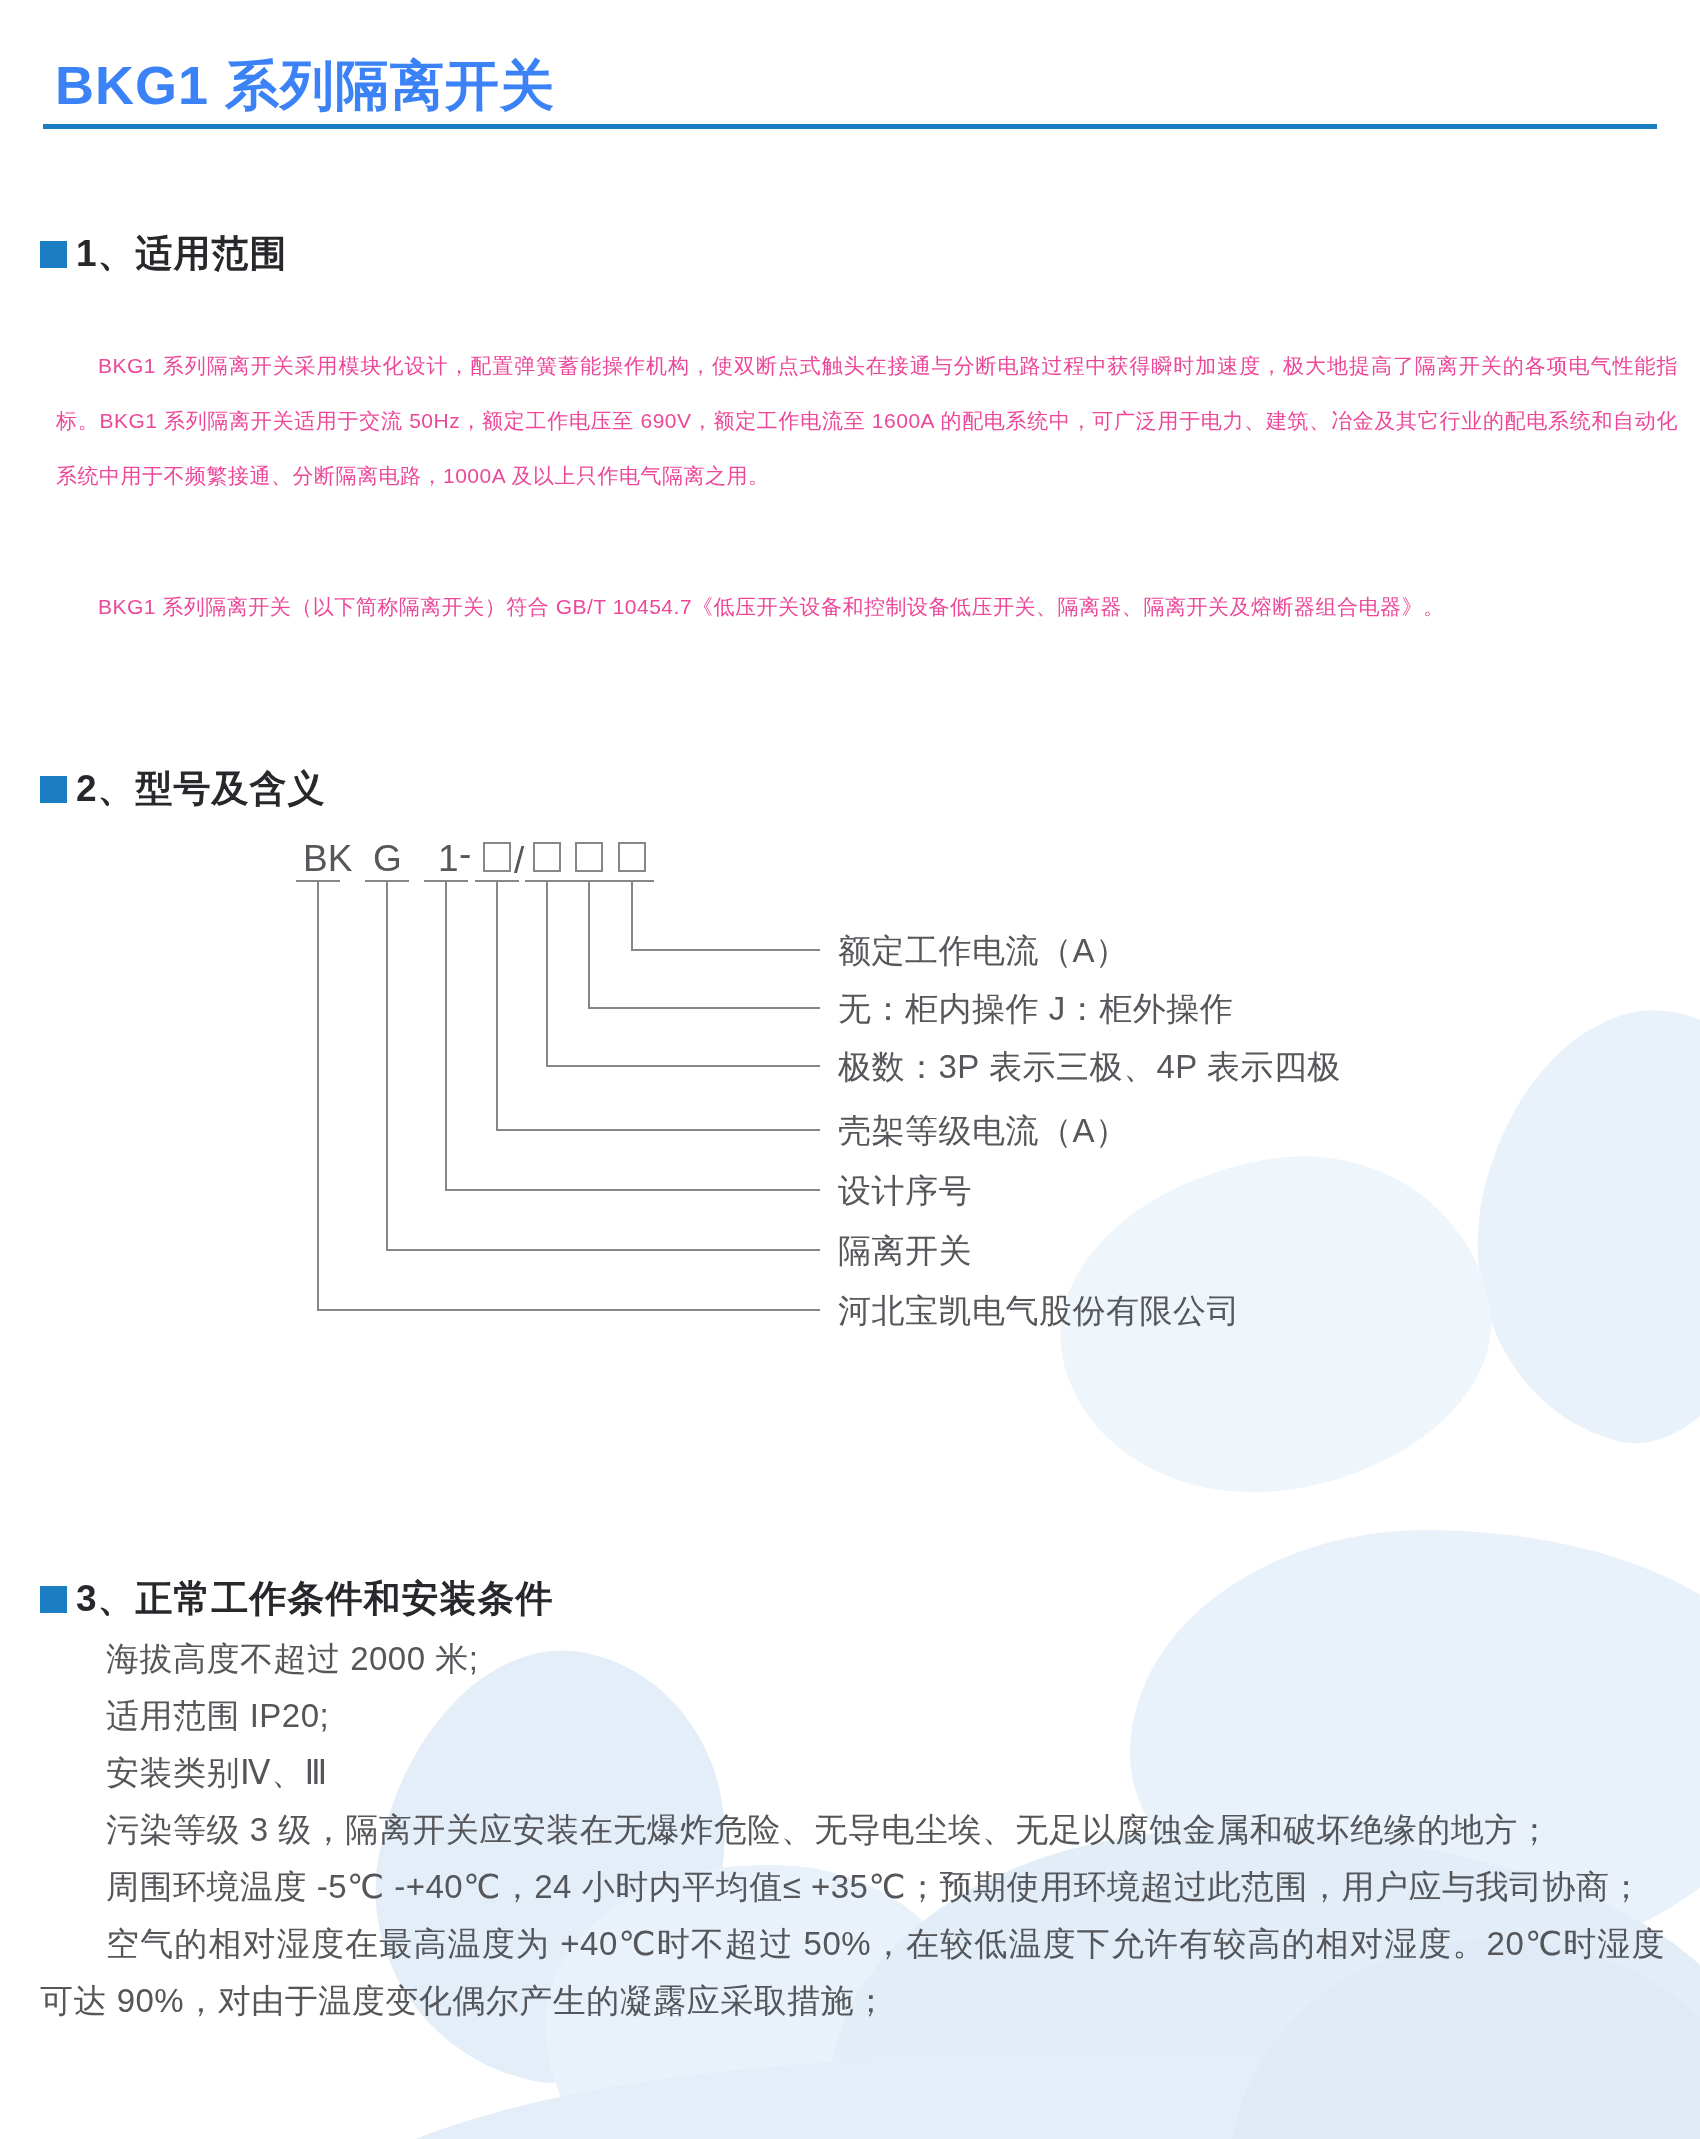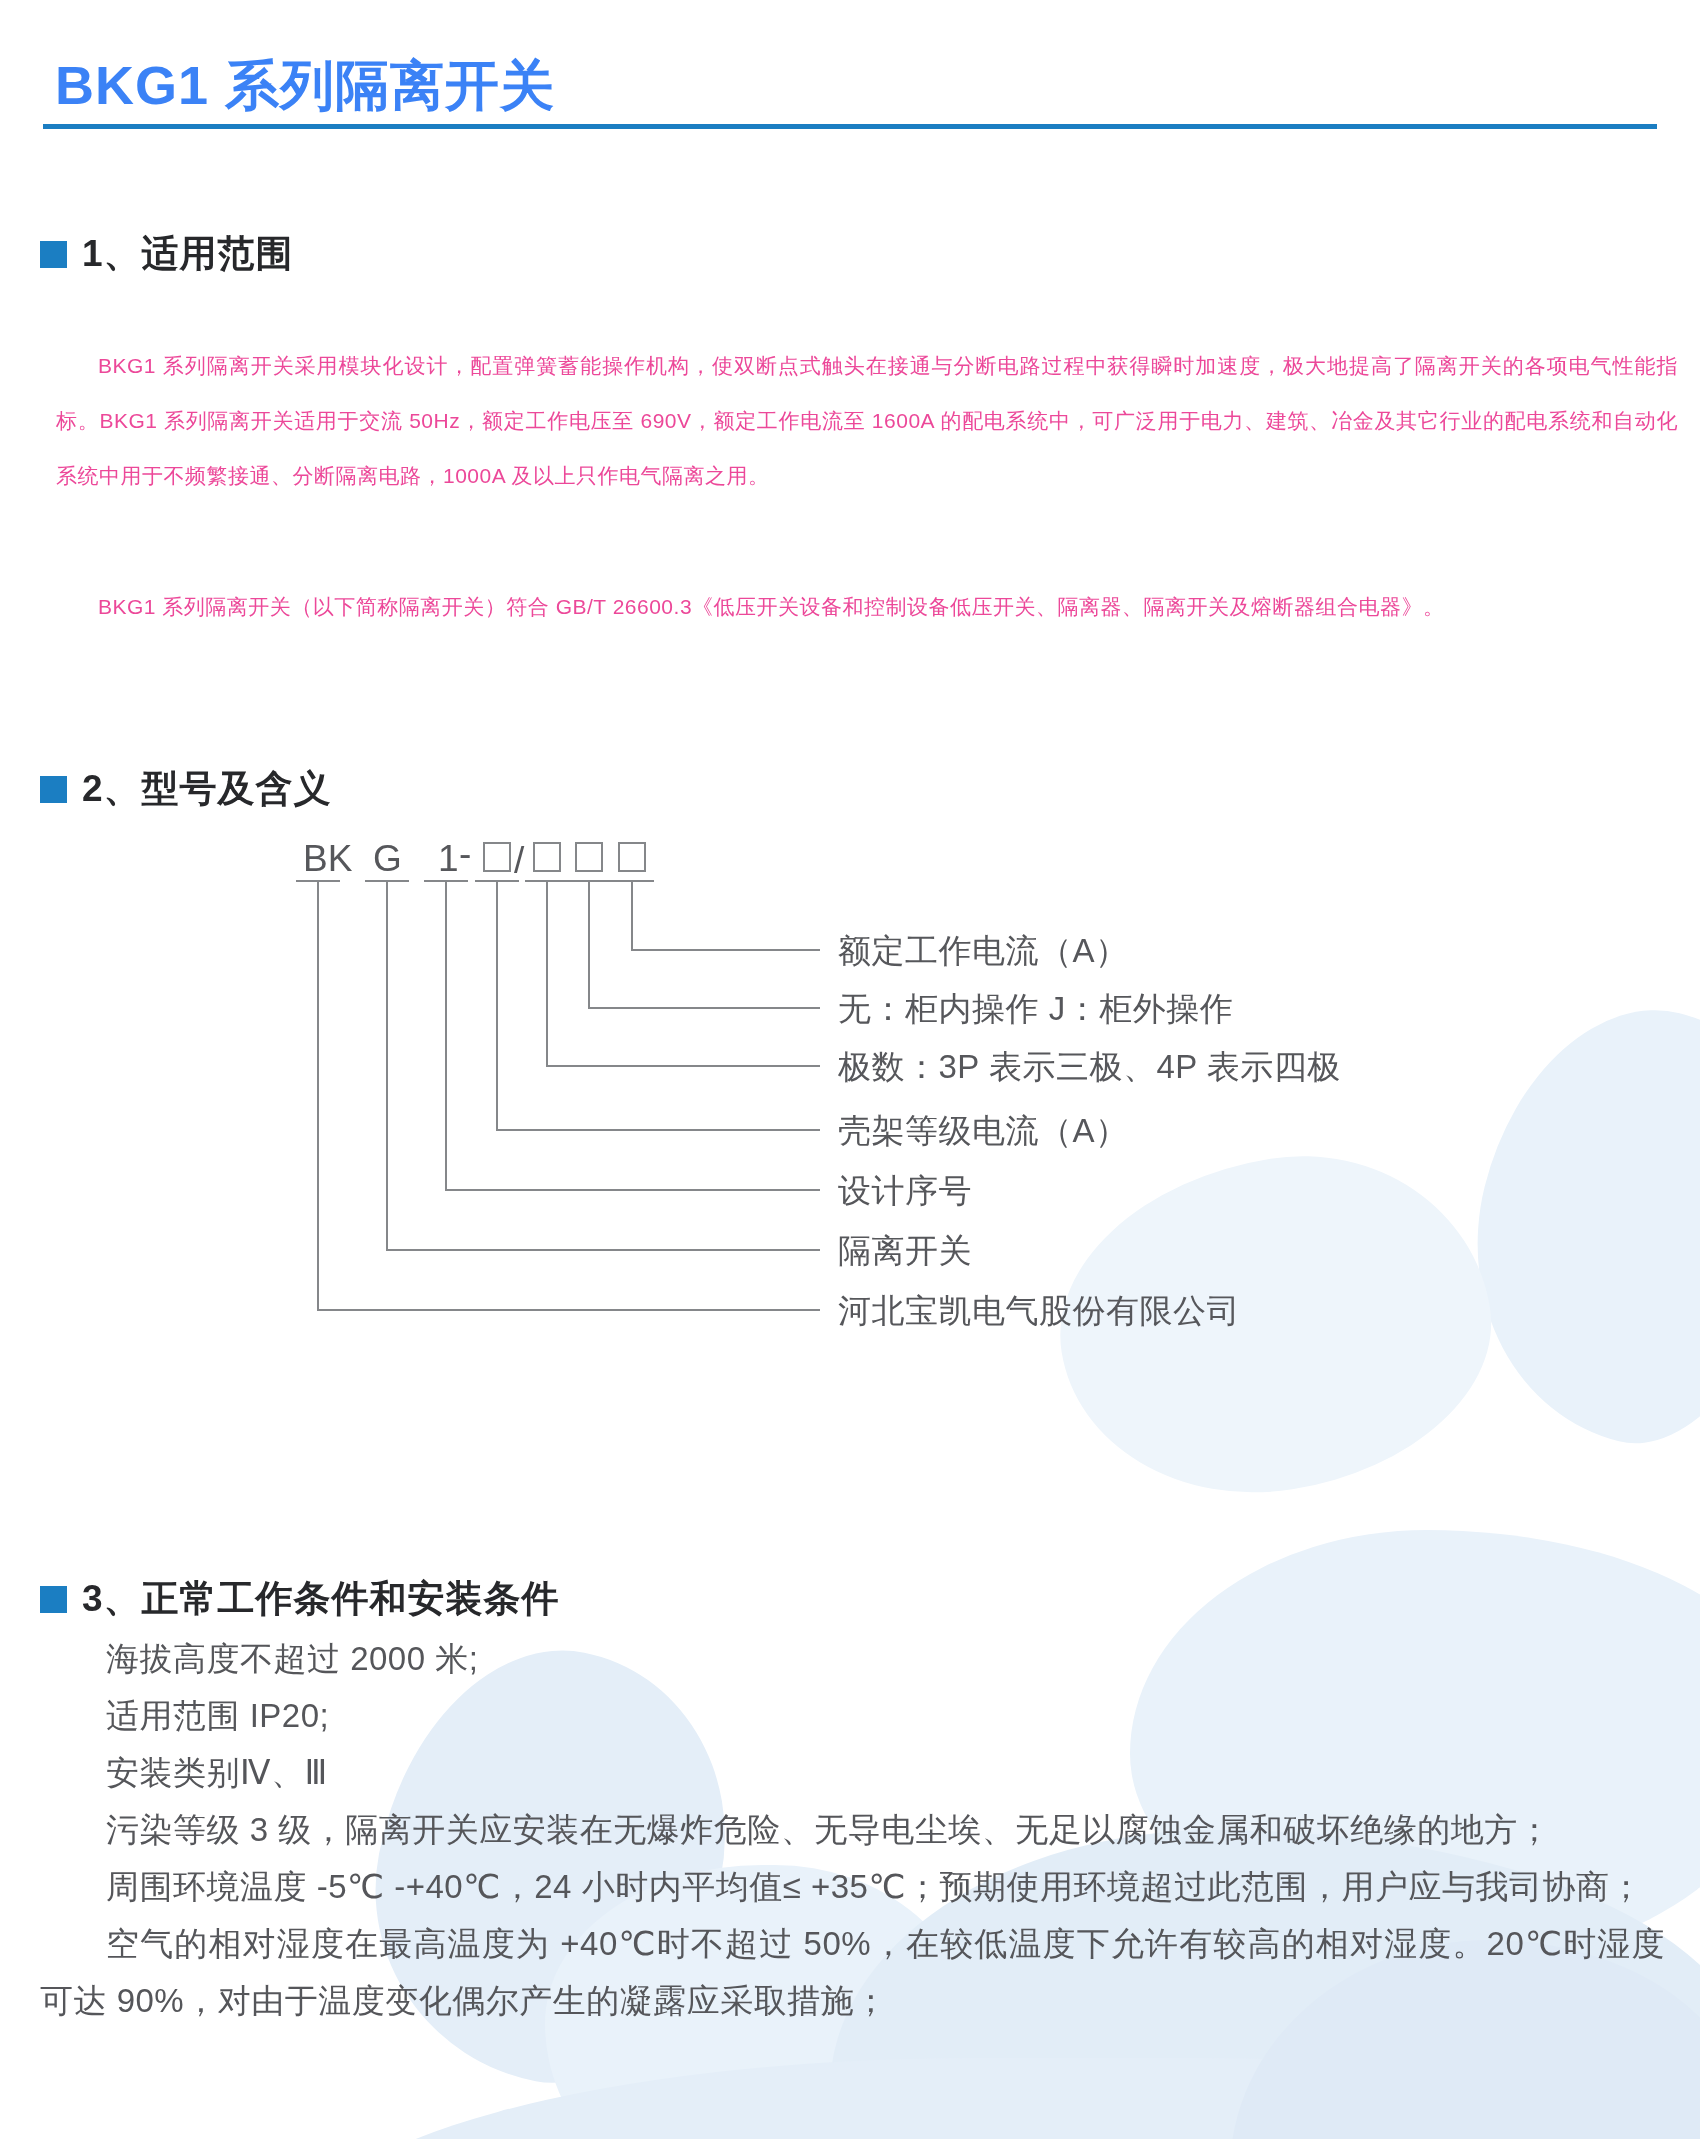--- a/index.html
+++ b/index.html
@@ -22,21 +22,21 @@
   .wm .b6{left:830px;top:1830px;width:920px;height:520px;border-radius:42% 58% 45% 55%/50% 45% 55% 50%;background:#e2edf7;}
   .wm .b7{left:300px;top:2058px;width:1500px;height:230px;border-radius:45% 40% 0 0/80% 60% 0 0;background:#e4eef8;}
   .wm .b8{left:1230px;top:1940px;width:520px;height:420px;border-radius:50% 50% 40% 60%/55% 45% 55% 45%;background:#dfeaf6;}
   
   .content{position:absolute;inset:0;z-index:1;}
   .title{
     position:absolute;left:55px;top:50px;margin:0;
     font-size:54px;font-weight:700;color:#3b82f6;letter-spacing:1px;
   }
   .rule{position:absolute;left:43px;top:124px;width:1614px;height:5px;background:#1b7ec2;}
-  .sec-head{position:absolute;left:40px;display:flex;align-items:center;gap:15px;}
+  .sec-head{position:absolute;left:40px;display:flex;align-items:center;gap:9px;}
   .sec-head .sq{width:27px;height:27px;background:#1b7ec2;flex:0 0 auto;}
   .sec-head .txt{font-size:37px;font-weight:600;color:#27282b;letter-spacing:1px;}
   .sh1{top:229px;} .sh2{top:764px;} .sh3{top:1574px;}
   .body-p{
     position:absolute;left:40px;width:1622px;margin:16px;
     font-size:21px;line-height:55px;color:#ec4899;
     text-align:justify;text-indent:2em;letter-spacing:0.5px;
   }
   .p1{top:322px;} .p2{top:563px;} .note{top:1368px;}
   .cond{position:absolute;left:40px;top:1630px;width:1625px;}
@@ -65,21 +65,21 @@
   <div class="content">
 
     <h1 class="title">BKG1 系列隔离开关</h1>
     <div class="rule"></div>
 
     <div class="sec-head sh1">
       <span class="sq"></span>
       <span class="txt">1、适用范围</span>
     </div>
     <p class="body-p p1">BKG1 系列隔离开关采用模块化设计，配置弹簧蓄能操作机构，使双断点式触头在接通与分断电路过程中获得瞬时加速度，极大地提高了隔离开关的各项电气性能指标。BKG1 系列隔离开关适用于交流 50Hz，额定工作电压至 690V，额定工作电流至 1600A 的配电系统中，可广泛用于电力、建筑、冶金及其它行业的配电系统和自动化系统中用于不频繁接通、分断隔离电路，1000A 及以上只作电气隔离之用。</p>
-    <p class="body-p p2">BKG1 系列隔离开关（以下简称隔离开关）符合 GB/T 26600.3《低压开关设备和控制设备低压开关、隔离器、隔离开关及熔断器组合电器》。</p>
+    <p class="body-p p2">BKG1 系列隔离开关（以下简称隔离开关）符合 GB/T 10454.7《低压开关设备和控制设备低压开关、隔离器、隔离开关及熔断器组合电器》。</p>
 
     <div class="sec-head sh2">
       <span class="sq"></span>
       <span class="txt">2、型号及含义</span>
     </div>
 
     <svg style="position:absolute;left:0;top:0;width:1700px;height:1360px;" viewBox="0 0 1700 1360" xmlns="http://www.w3.org/2000/svg">
 
       <text class="model-txt" x="303" y="871">BK</text>
       <text class="model-txt" x="373" y="871">G</text>

